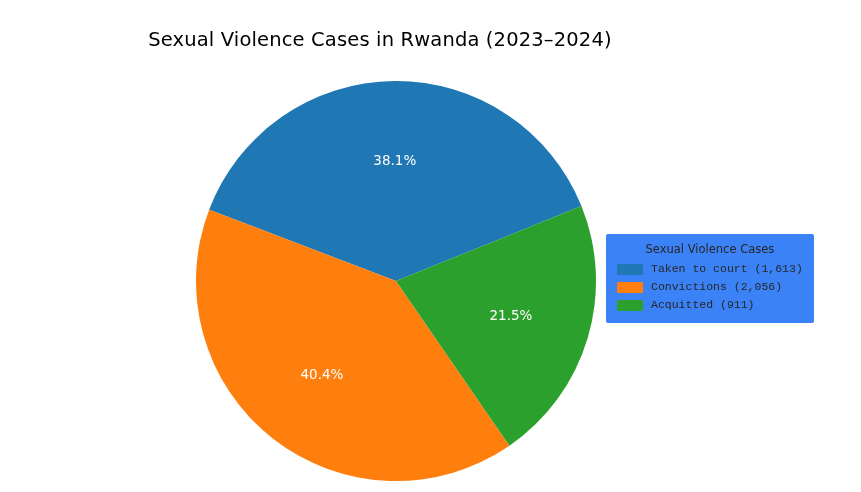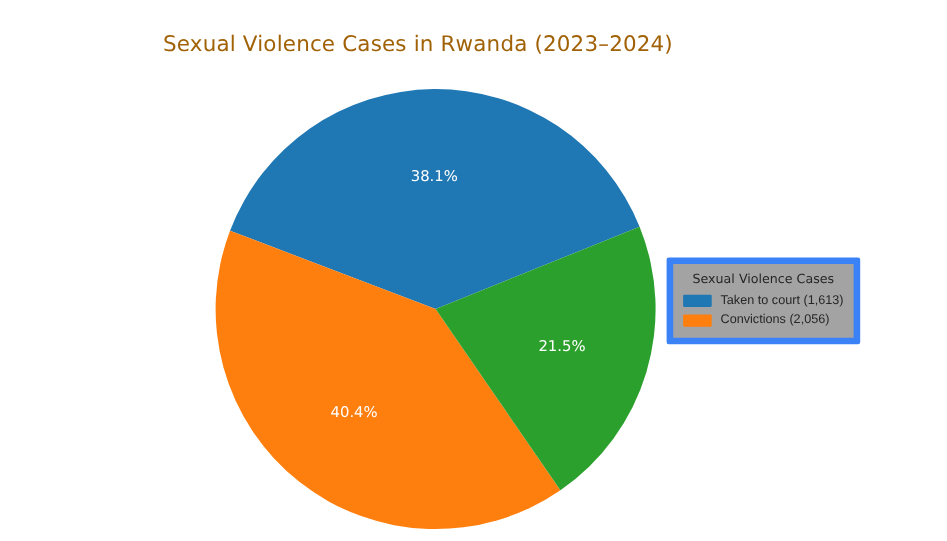--- a/index.html
+++ b/index.html
@@ -22,21 +22,21 @@
     background: #ffffff;
   }
 
   #chart-title {
     position: absolute;
     left: 0;
     top: 28px;
     width: 760px;
     text-align: center;
     font-size: 19.5px;
-    color: #a16207;
+    color: #000000;
     font-family: "DejaVu Sans", sans-serif;
     letter-spacing: 0.15px;
     white-space: nowrap;
   }
 
   #pie-area {
     position: absolute;
     left: 196px;
     top: 81px;
     width: 400px;
@@ -55,22 +55,22 @@
     font-size: 13.5px;
     fill: #ffffff;
     text-anchor: middle;
     dominant-baseline: middle;
   }
 
   #legend {
     position: absolute;
     left: 606px;
     top: 234px;
-    background: #a3a3a3;
-    border: 6px solid #3b82f6;
+    background: #3b82f6;
+    border: 2px solid #3b82f6;
     border-radius: 2px;
     padding: 6px 9px 7px 9px;
     box-sizing: border-box;
     box-shadow: none;
   }
 
   #legend-title {
     font-size: 11.5px;
     color: #262626;
     text-align: center;
@@ -91,21 +91,21 @@
     width: 26px;
     height: 11px;
     flex: 0 0 auto;
     margin-right: 8px;
     border-radius: 1px;
   }
 
   .legend-label {
     font-size: 11.5px;
     color: #262626;
-    font-family: Liberation Sans, sans-serif;
+    font-family: Liberation Mono, monospace;
     line-height: 18px;
   }
 </style>
 </head>
 <body>
 
 <div id="figure">
 
   <div id="chart-title">Sexual Violence Cases in Rwanda (2023–2024)</div>
 
@@ -128,16 +128,20 @@
     <div id="legend-title">Sexual Violence Cases</div>
     <div id="legend-entries">
         <div class="legend-entry">
           <span class="legend-swatch" style="background: rgb(31, 119, 180);"></span>
           <span class="legend-label">Taken to court (1,613)</span>
         </div>
         <div class="legend-entry">
           <span class="legend-swatch" style="background: rgb(255, 127, 14);"></span>
           <span class="legend-label">Convictions (2,056)</span>
         </div>
+        <div class="legend-entry">
+          <span class="legend-swatch" style="background: rgb(44, 160, 44);"></span>
+          <span class="legend-label">Acquitted (911)</span>
+        </div>
       </div>
   </div>
 
 </div>
 
 </body></html>

